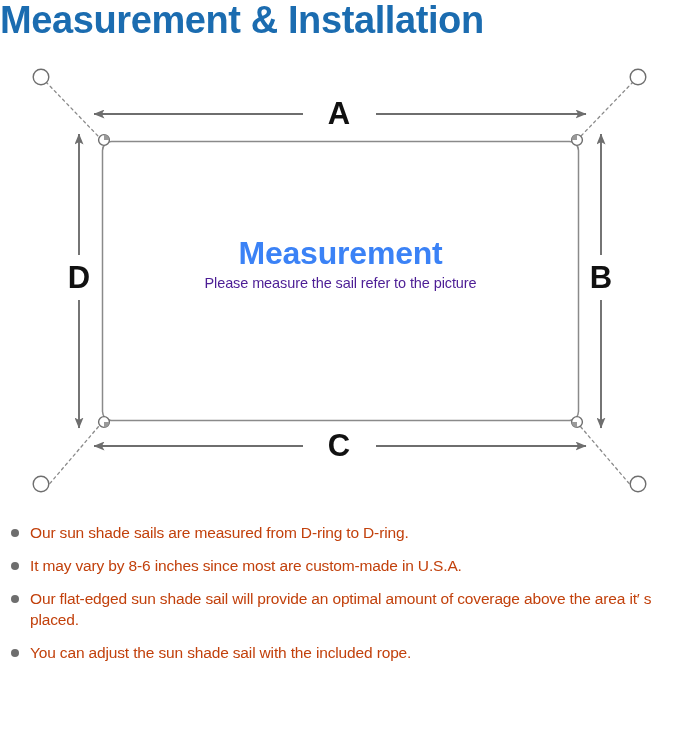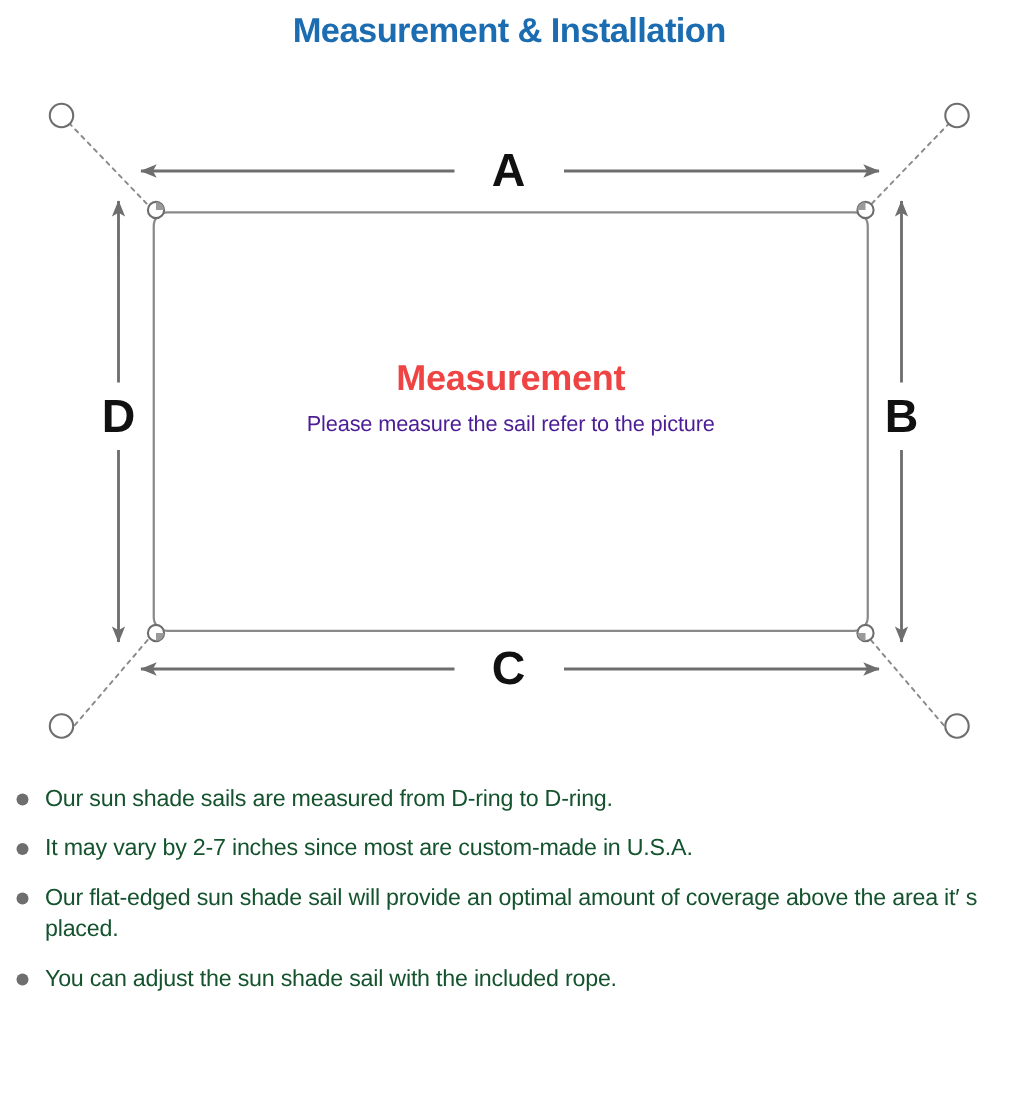--- a/index.html
+++ b/index.html
@@ -23,23 +23,23 @@
     height: 739px;
     background: #ffffff;
   }
 
   
   .page-title {
     position: absolute;
     left: 0;
     top: 1px;
     width: 679px;
-    text-align: center;
-    font-family: "Liberation Sans", sans-serif;
-    font-size: 23px;
+    text-align: left;
+    font-family: "Liberation Sans", sans-serif;
+    font-size: 38px;
     font-weight: bold;
     letter-spacing: -0.4px;
     color: #1b6cb0;
     line-height: 38px;
     white-space: nowrap;
   }
 
   
   .diagram {
     position: absolute;
@@ -74,23 +74,23 @@
   
   .center-caption {
     position: absolute;
     left: 102px;
     top: 190px;
     width: 477px;
     text-align: center;
   }
   .center-title {
     font-family: "Liberation Sans", sans-serif;
-    font-size: 24px;
+    font-size: 32px;
     font-weight: bold;
-    color: #ef4444;
+    color: #3b82f6;
     line-height: 30px;
     letter-spacing: -0.2px;
     white-space: nowrap;
   }
   .center-sub {
     margin-top: 5px;
     font-family: "Liberation Sans", sans-serif;
     font-size: 14.5px;
     font-weight: normal;
     color: #4c1d95;
@@ -107,21 +107,21 @@
     width: 679px;
   }
   .note-item {
     position: relative;
     padding-left: 30px;
     margin-right: 6px;
     margin-bottom: 12px;
     font-family: "Liberation Sans", sans-serif;
     font-size: 15.5px;
     line-height: 21px;
-    color: #14532d;
+    color: #c2410c;
     letter-spacing: -0.15px;
   }
   .note-item:last-child { margin-bottom: 0; }
   .note-bullet {
     position: absolute;
     left: 11px;
     top: 7px;
     width: 8px;
     height: 8px;
     border-radius: 50%;
@@ -204,21 +204,21 @@
     </div>
   </div>
 
   <div class="notes">
     <div class="note-item">
       <span class="note-bullet"></span>
       <span>Our sun shade sails are measured from D-ring to D-ring.</span>
     </div>
     <div class="note-item">
       <span class="note-bullet"></span>
-      <span>It may vary by 2-7 inches since most are custom-made in U.S.A.</span>
+      <span>It may vary by 8-6 inches since most are custom-made in U.S.A.</span>
     </div>
     <div class="note-item">
       <span class="note-bullet"></span>
       <span>Our flat-edged sun shade sail will provide an optimal amount of coverage above the area it′ s placed.</span>
     </div>
     <div class="note-item">
       <span class="note-bullet"></span>
       <span>You can adjust the sun shade sail with the included rope.</span>
     </div>
   </div>

